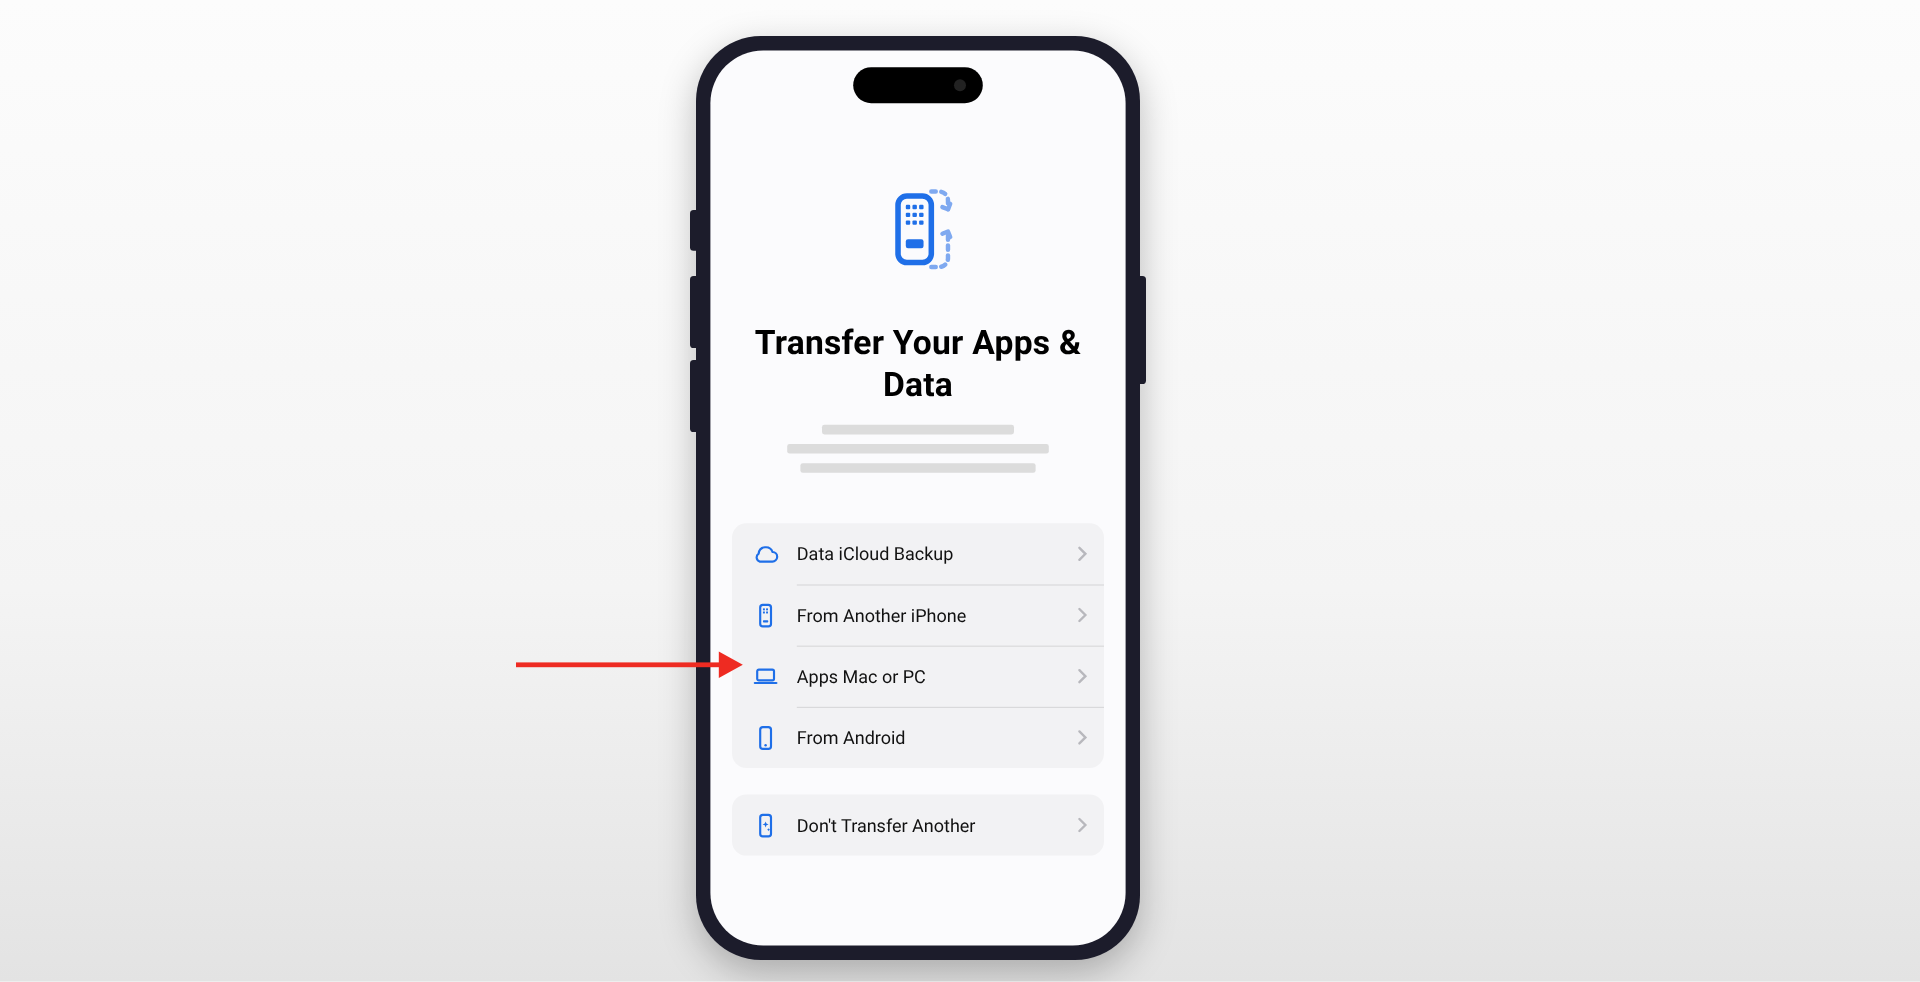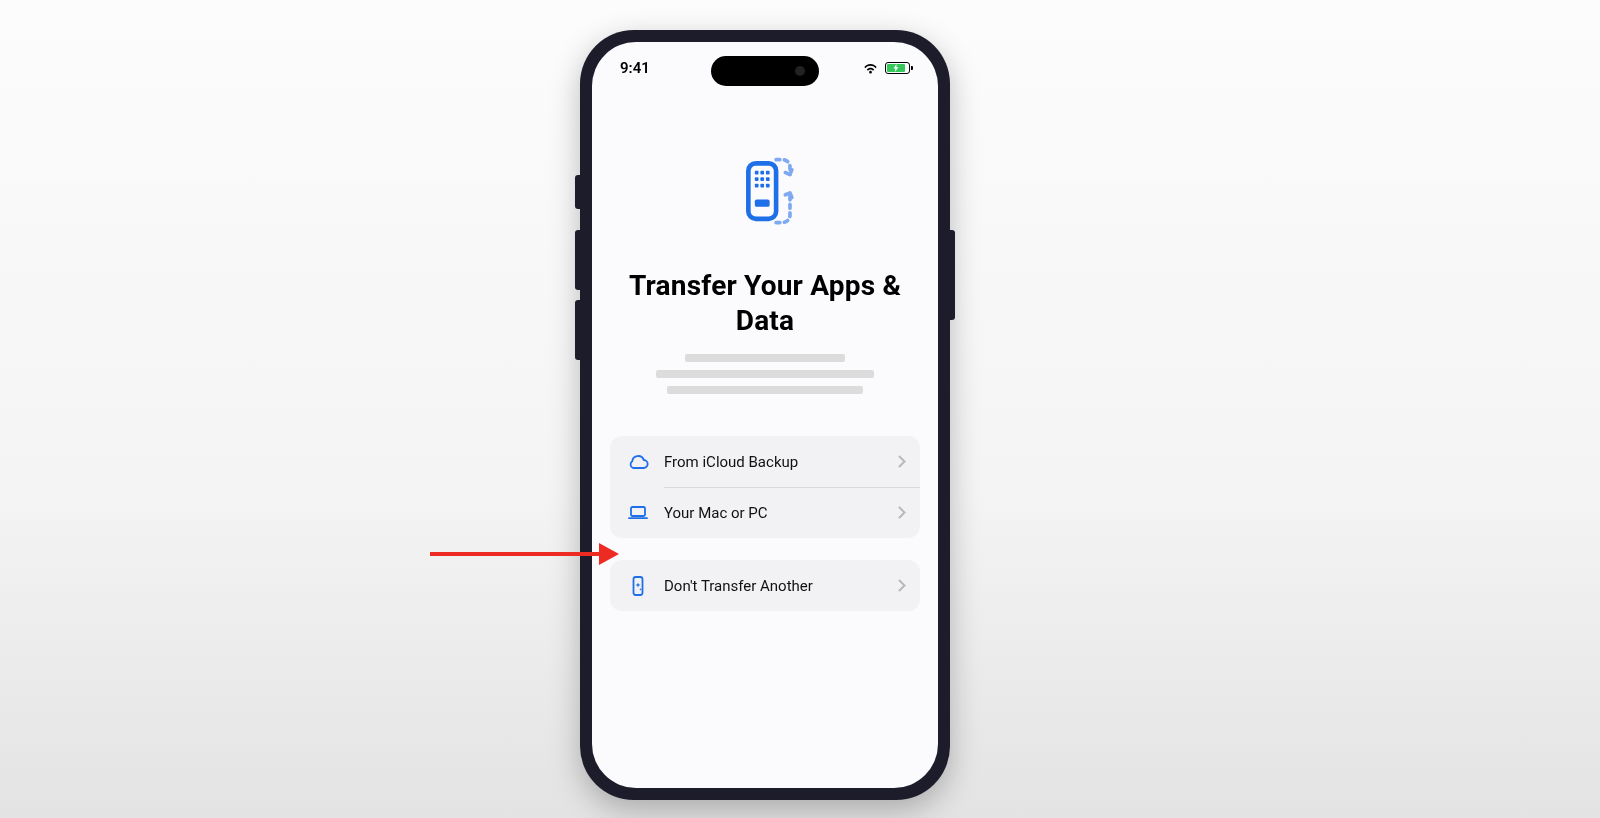--- a/index.html
+++ b/index.html
@@ -101,35 +101,20 @@
 </style>
 </head>
 <body>
 
 <div class="phone">
   <div class="side-btn-a"></div>
   <div class="side-btn-b"></div>
   <div class="screen">
     <div class="notch"></div>
 
-    <div class="status-bar">
-      <span>9:41</span>
-      <div class="status-right">
-        <svg class="wifi-icon" viewBox="0 0 18 13">
-          <path fill="#000" d="M9 12.5c.8 0 1.5-.7 1.5-1.5S9.8 9.5 9 9.5 7.5 10.2 7.5 11s.7 1.5 1.5 1.5Zm-4-4.3 1.2 1.2C7 8.6 7.9 8.1 9 8.1s2 .5 2.8 1.3l1.2-1.2C11.9 7 10.5 6.3 9 6.3S6.1 7 5 8.2Zm-2.7-2.7 1.2 1.2C5 5 6.9 4.1 9 4.1s4 .9 5.5 2.6l1.2-1.2C13.9 3.4 11.6 2.3 9 2.3S4.1 3.4 2.3 5.5Z"></path>
-        </svg>
-        <div class="battery">
-          <div class="battery-fill">
-            <svg viewBox="0 0 6 10">
-                <path fill="#fff" d="M3.6 0 0 5.7h2.2L1.8 10 6 3.8H3.6z"></path>
-              </svg>
-          </div>
-        </div>
-      </div>
-    </div>
 
     <div class="content">
       <div class="hero-icon">
         <svg viewBox="0 0 80 86">
           <rect x="22" y="12" width="30" height="60" rx="8" fill="none" stroke="#1f6fe8" stroke-width="5"></rect>
           <g fill="#1f6fe8">
             <rect x="29" y="20" width="4" height="4" rx="1"></rect>
               <rect x="35" y="20" width="4" height="4" rx="1"></rect>
               <rect x="41" y="20" width="4" height="4" rx="1"></rect>
             <rect x="29" y="27" width="4" height="4" rx="1"></rect>
@@ -155,40 +140,70 @@
         <div class="ph ph3"></div>
       </div>
 
       <div class="list">
         <div class="row">
           <span class="row-icon">
             <svg viewBox="0 0 24 24">
                 <path fill="none" stroke="#1f6fe8" stroke-width="1.8" d="M17.5 18a4 4 0 0 0 .3-8 6 6 0 0 0-11.6 1.3A3.8 3.8 0 0 0 7 18Z"></path>
               </svg>
           </span>
-          <span class="row-label">From iCloud Backup</span>
-          <svg class="chevron" viewBox="0 0 8 13">
-              <path fill="none" stroke="currentColor" stroke-width="2" stroke-linecap="round" d="m1.5 1.5 5 5-5 5"></path>
-            </svg>
-        </div>
-
+          <span class="row-label">Data iCloud Backup</span>
+          <svg class="chevron" viewBox="0 0 8 13">
+              <path fill="none" stroke="currentColor" stroke-width="2" stroke-linecap="round" d="m1.5 1.5 5 5-5 5"></path>
+            </svg>
+        </div>
+
+        <div class="row">
+          <span class="row-icon">
+            <svg viewBox="0 0 24 24">
+              <rect x="7.5" y="3" width="9" height="18" rx="2.2" fill="none" stroke="#1f6fe8" stroke-width="1.8"></rect>
+              <g fill="#1f6fe8">
+                <rect x="9.8" y="6" width="1.6" height="1.6"></rect>
+                  <rect x="12.4" y="6" width="1.6" height="1.6"></rect>
+                <rect x="9.8" y="8.6" width="1.6" height="1.6"></rect>
+                  <rect x="12.4" y="8.6" width="1.6" height="1.6"></rect>
+                <rect x="9.8" y="15.8" width="4.4" height="2" rx=".6"></rect>
+              </g>
+            </svg>
+          </span>
+          <span class="row-label">From Another iPhone</span>
+          <svg class="chevron" viewBox="0 0 8 13">
+              <path fill="none" stroke="currentColor" stroke-width="2" stroke-linecap="round" d="m1.5 1.5 5 5-5 5"></path>
+            </svg>
+        </div>
 
         <div class="row">
           <span class="row-icon">
             <svg viewBox="0 0 24 24">
               <rect x="5" y="6" width="14" height="9" rx="1.4" fill="none" stroke="#1f6fe8" stroke-width="1.8"></rect>
               <path d="M3 17.2h18" stroke="#1f6fe8" stroke-width="1.8" stroke-linecap="round"></path>
             </svg>
           </span>
-          <span class="row-label">Your Mac or PC</span>
-          <svg class="chevron" viewBox="0 0 8 13">
-              <path fill="none" stroke="currentColor" stroke-width="2" stroke-linecap="round" d="m1.5 1.5 5 5-5 5"></path>
-            </svg>
-        </div>
-
+          <span class="row-label">Apps Mac or PC</span>
+          <svg class="chevron" viewBox="0 0 8 13">
+              <path fill="none" stroke="currentColor" stroke-width="2" stroke-linecap="round" d="m1.5 1.5 5 5-5 5"></path>
+            </svg>
+        </div>
+
+        <div class="row">
+          <span class="row-icon">
+            <svg viewBox="0 0 24 24">
+              <rect x="7.5" y="3" width="9" height="18" rx="2.2" fill="none" stroke="#1f6fe8" stroke-width="1.8"></rect>
+              <circle cx="12" cy="18" r="1" fill="#1f6fe8"></circle>
+            </svg>
+          </span>
+          <span class="row-label">From Android</span>
+          <svg class="chevron" viewBox="0 0 8 13">
+              <path fill="none" stroke="currentColor" stroke-width="2" stroke-linecap="round" d="m1.5 1.5 5 5-5 5"></path>
+            </svg>
+        </div>
       </div>
 
       <div class="list">
         <div class="row">
           <span class="row-icon">
             <svg viewBox="0 0 24 24">
               <rect x="7.5" y="3" width="9" height="18" rx="2.2" fill="none" stroke="#1f6fe8" stroke-width="1.8"></rect>
               <path fill="#1f6fe8" d="M12 8.5l.7 1.8 1.8.7-1.8.7-.7 1.8-.7-1.8-1.8-.7 1.8-.7z"></path>
               <path fill="#1f6fe8" d="M14.5 14l.4 1 1 .4-1 .4-.4 1-.4-1-1-.4 1-.4z"></path>
             </svg>

